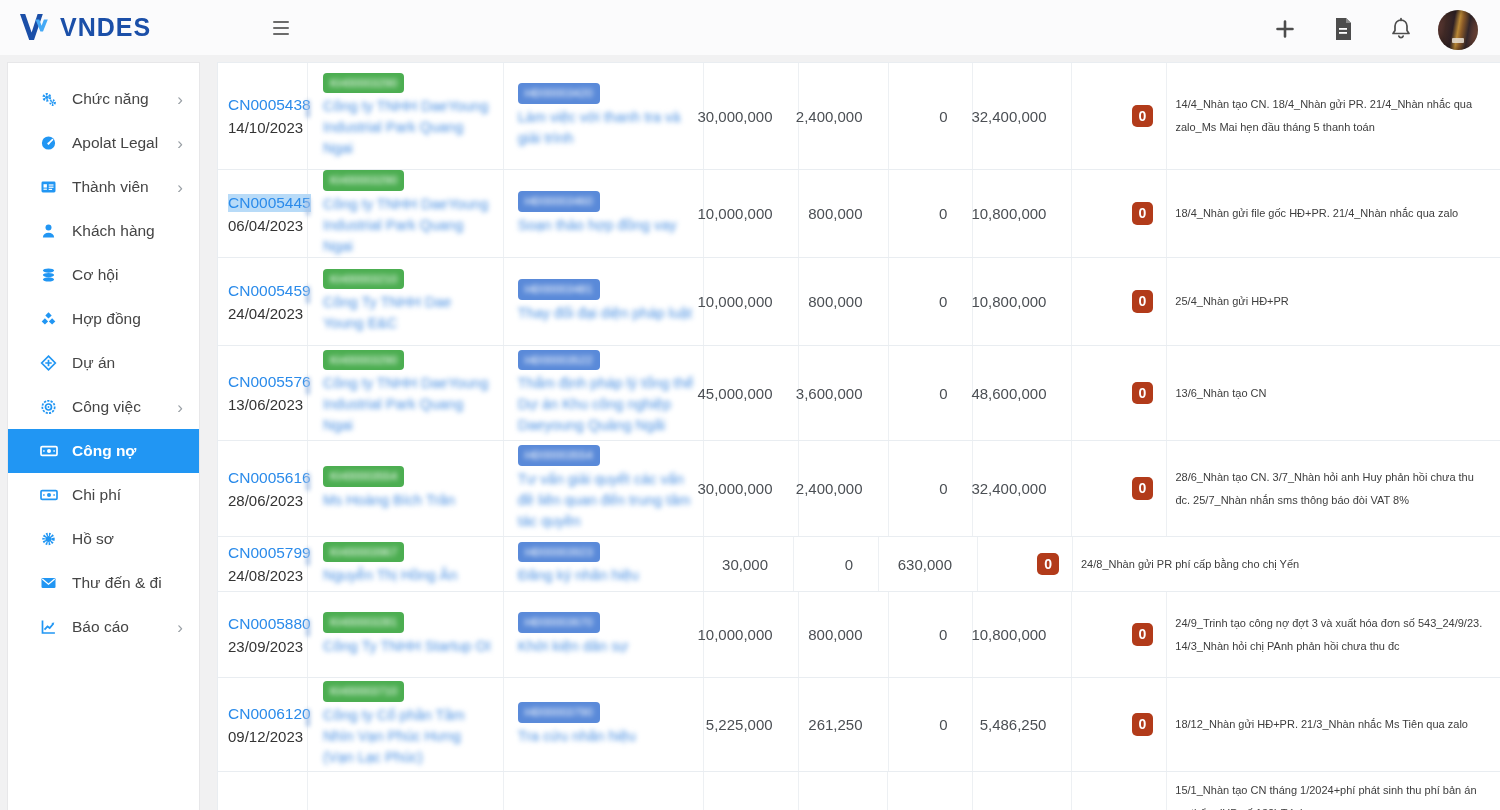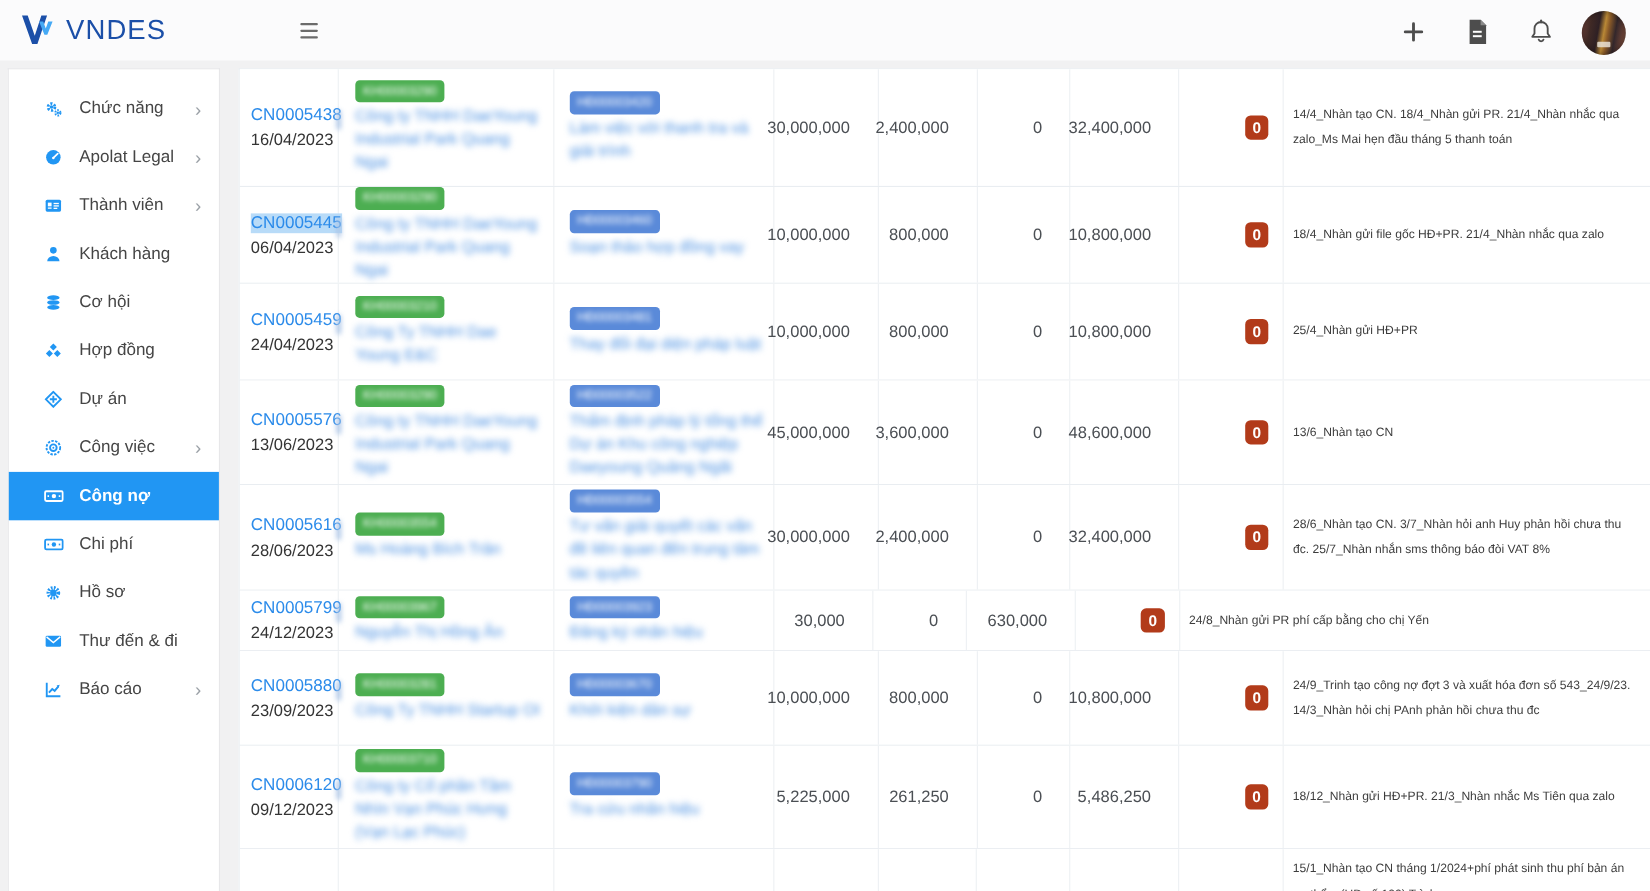--- a/index.html
+++ b/index.html
@@ -3,21 +3,21 @@
 <meta charset="utf-8">
 <style>
   html,body{margin:0;padding:0;}
   body{width:1500px;height:810px;overflow:hidden;background:#f1f1f2;
        font-family:"Liberation Sans","DejaVu Sans",sans-serif;-webkit-font-smoothing:antialiased;}
   .stage{position:relative;width:1500px;height:810px;overflow:hidden;}
 
   
   .header{position:absolute;left:0;top:0;width:1500px;height:55px;background:#fbfbfc;}
   .brand{position:absolute;left:18px;top:12px;display:flex;align-items:center;gap:6px;}
-  .brand-text{font-size:25px;font-weight:normal;color:#1b4fa8;letter-spacing:1px;}
+  .brand-text{font-size:25px;font-weight:bold;color:#1b4fa8;letter-spacing:1px;}
   .menu-toggle{position:absolute;left:273px;top:21px;width:18px;height:16px;cursor:pointer;}
   .menu-toggle i{display:block;width:16px;height:2px;background:#6b6b6b;margin:0 0 4px 0;border-radius:1px;}
   .hicon{position:absolute;top:16px;width:26px;height:26px;display:flex;align-items:center;justify-content:center;cursor:pointer;}
   .avatar{position:absolute;top:10px;left:1438px;width:40px;height:40px;border-radius:50%;overflow:hidden;
           background:linear-gradient(100deg,#7d4a42 0%,#402a26 22%,#2e2024 38%,#b98836 50%,#8a5a28 58%,#33272b 72%,#6e4438 88%,#8f6a55 100%);
           box-shadow:inset 0 0 6px rgba(0,0,0,.45);}
   .avatar::after{content:"";position:absolute;left:14px;bottom:7px;width:12px;height:5px;background:#e9e2d6;border-radius:1px;opacity:.85;}
 
   
   .sidebar{position:absolute;left:7px;top:62px;width:193px;height:748px;background:#ffffff;
@@ -251,21 +251,21 @@
       <span class="sb-label">Báo cáo</span>
       <span class="sb-chevron">›</span>
     </div>
   </div>
 
   <div class="table">
     <div>
         <div class="trow" style="height: 107px;">
           <div class="cell c-code">
             <a class="code-link" href="#">CN0005438</a>
-            <div class="date">16/04/2023</div>
+            <div class="date">14/10/2023</div>
           </div>
           <div class="cell c-company">
             <span class="pipe-mark"></span>
             <span class="pill pill-green"><span class="blur-strong">KH00003290</span></span>
             <div class="blur-name">Công ty TNHH DaeYoung Industrial Park Quang Ngai</div>
           </div>
           <div class="cell c-matter">
             <span class="pill pill-blue"><span class="blur-strong">HĐ00003420</span></span>
             <div class="blur-name">Làm việc với thanh tra và giải trình</div>
           </div>
@@ -376,21 +376,21 @@
           <div class="cell c-flag">
             <span class="flag-badge">0</span>
           </div>
           <div class="cell c-note">
             <div class="note-text">28/6_Nhàn tạo CN. 3/7_Nhàn hỏi anh Huy phản hồi chưa thu đc. 25/7_Nhàn nhắn sms thông báo đòi VAT 8%</div>
           </div>
         </div>
         <div class="trow" style="height: 55px;">
           <div class="cell c-code">
             <a class="code-link" href="#">CN0005799</a>
-            <div class="date">24/12/2023</div>
+            <div class="date">24/08/2023</div>
           </div>
           <div class="cell c-company">
             <span class="pipe-mark"></span>
             <span class="pill pill-green"><span class="blur-strong">KH00003967</span></span>
             <div class="blur-name">Nguyễn Thị Hồng Ân</div>
           </div>
           <div class="cell c-matter">
             <span class="pill pill-blue"><span class="blur-strong">HĐ00003923</span></span>
             <div class="blur-name">Đăng ký nhãn hiệu</div>
           </div>

